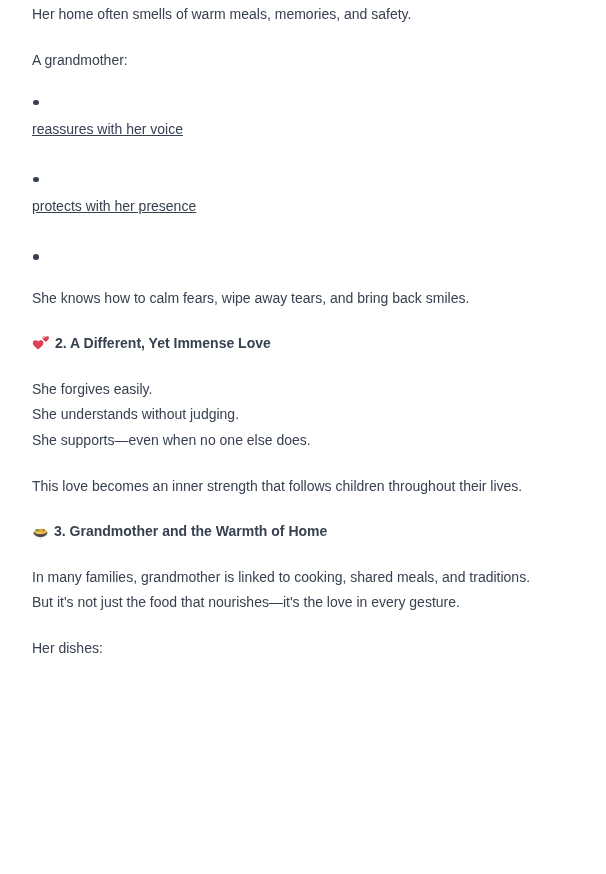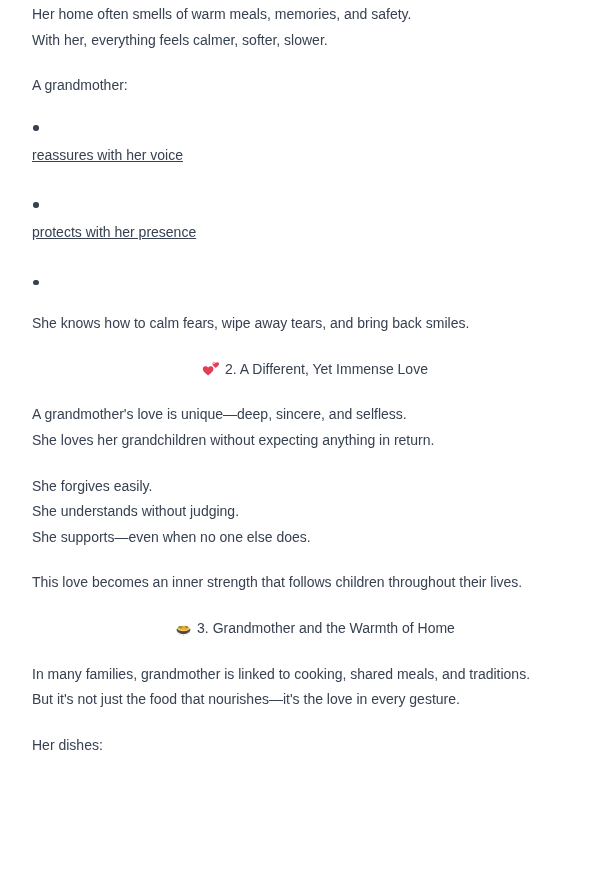--- a/index.html
+++ b/index.html
@@ -41,36 +41,34 @@
     position: absolute;
     left: 1px;
     top: 14px;
     width: 5.5px;
     height: 5.5px;
     border-radius: 50%;
     background: #374151;
   }
   .heading {
     margin: 0 0 20px 0;
-    font-weight: 400;
+    font-weight: 700;
     white-space: nowrap;
-    text-align: center;
   }
   .heading svg {
     vertical-align: -3px;
     margin-right: 5px;
   }
 </style>
 </head>
 <body>
 
 <main class="content">
     <div class="para">
       <div class="line">Her home often smells of warm meals, memories, and safety.</div>
-      <div class="line">With her, everything feels calmer, softer, slower.</div>
     </div>
     <div class="para">
       <div class="line">A grandmother:</div>
     </div>
     <div class="bullet-group">
       <div class="bullet-item">
         <div class="dot-row">
           <span class="dot"></span>
         </div>
         <div class="line">reassures with her voice</div>
@@ -89,24 +87,20 @@
     </div>
     <div class="para">
       <div class="line">She knows how to calm fears, wipe away tears, and bring back smiles.</div>
     </div>
     <div class="heading"><svg width="18" height="16" viewBox="0 0 22 19">
         <path d="M10 17.8 C 9.1 17 3.5 13 1.8 9.2 C 0.6 6.4 1.8 3.4 4.6 2.6 C 6.4 2.1 8.5 2.8 10 4.8 C 11.5 2.8 13.6 2.1 15.4 2.6 C 18.2 3.4 19.4 6.4 18.2 9.2 C 16.5 13 10.9 17 10 17.8 Z" fill="#e04056" transform="translate(0,4.2) scale(0.75)"></path>
         <path d="M10 17.8 C 9.1 17 3.5 13 1.8 9.2 C 0.6 6.4 1.8 3.4 4.6 2.6 C 6.4 2.1 8.5 2.8 10 4.8 C 11.5 2.8 13.6 2.1 15.4 2.6 C 18.2 3.4 19.4 6.4 18.2 9.2 C 16.5 13 10.9 17 10 17.8 Z" fill="#e04056" transform="translate(12.2,0) scale(0.46)"></path>
         <ellipse cx="14.6" cy="2.6" rx="1.3" ry="0.8" fill="#ffffff" opacity="0.85"></ellipse>
       </svg><span>2. A Different, Yet Immense Love</span></div>
     <div class="para">
-      <div class="line">A grandmother's love is unique—deep, sincere, and selfless.</div>
-      <div class="line">She loves her grandchildren without expecting anything in return.</div>
-    </div>
-    <div class="para">
       <div class="line">She forgives easily.</div>
       <div class="line">She understands without judging.</div>
       <div class="line">She supports—even when no one else does.</div>
     </div>
     <div class="para">
       <div class="line">This love becomes an inner strength that follows children throughout their lives.</div>
     </div>
     <div class="heading"><svg width="17" height="15" viewBox="0 0 20 18">
         <path d="M1.5 9 A 8.5 7 0 0 0 18.5 9 L 18.5 10 A 8.5 7 0 0 1 1.5 10 Z M1.5 9.5 C 1.5 14 5 16.8 10 16.8 C 15 16.8 18.5 14 18.5 9.5 Z" fill="#4a4a4a"></path>
         <ellipse cx="10" cy="9" rx="7.5" ry="3.2" fill="#f6c453"></ellipse>

